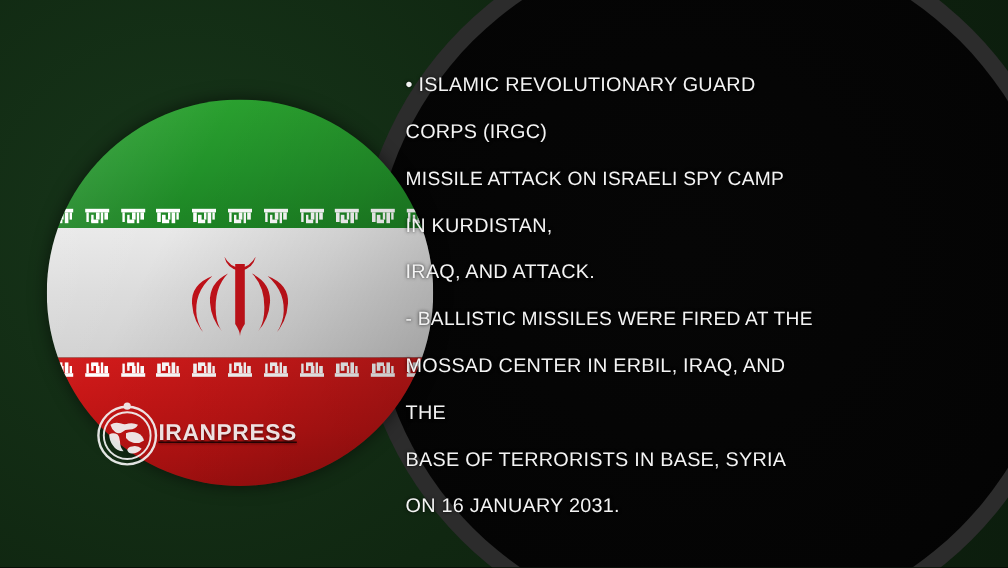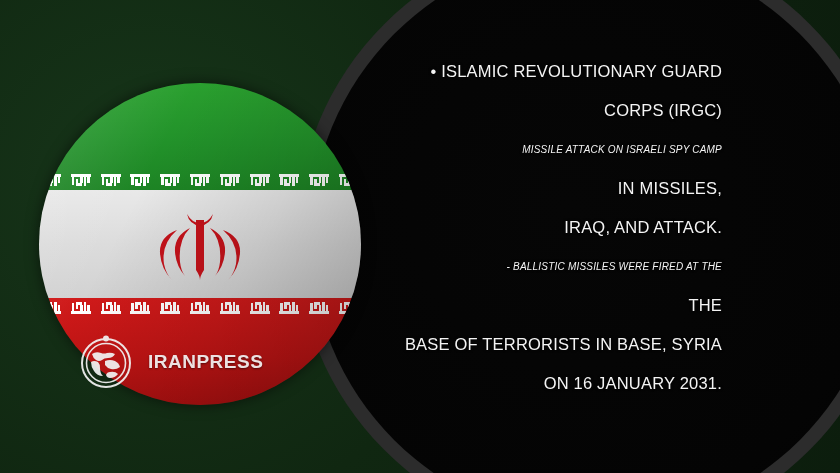--- a/index.html
+++ b/index.html
@@ -127,22 +127,23 @@
     height: 76px;
   }
 
   
   .watermark {
     position: absolute;
     left: 78px;
     top: 334px;
     display: flex;
     align-items: center;
-    gap: 20px;
+    gap: 4px;
     opacity: 0.93;
+    text-decoration: underline;
   }
   .wm-globe {
     width: 56px;
     height: 56px;
     flex: 0 0 auto;
   }
   .wm-text {
     color: #f2f2f2;
     font-size: 19px;
     font-weight: bold;
@@ -151,32 +152,32 @@
     text-shadow: 0 1px 2px rgba(0,0,0,0.5);
     white-space: nowrap;
   }
 
   
   .text-block {
     position: absolute;
     left: 338px;
     top: 52px;
     width: 384px;
-    text-align: right;
+    text-align: left;
     color: #f4f4f4;
     font-size: 16.5px;
     line-height: 39px;
     letter-spacing: 0.2px;
     text-shadow: 0 0 3px rgba(0,0,0,0.85);
   }
   .text-line {
     display: block;
     white-space: nowrap;
   }
-  .text-line.wide { font-size: 10px; font-style: italic; }
+  .text-line.wide { font-size: 16px; }
 </style>
 </head>
 <body>
 
 <div id="stage">
 
   <div class="bg-wash"></div>
 
   <div class="dark-ring"></div>
   <div class="dark-disc"></div>
@@ -423,21 +424,22 @@
         <path d="M32 38 q5 -1 8 2 q-3 4 -8 4 q-3 0 -4 -3 q1 -3 4 -3 z"></path>
       </g>
     </svg>
     <span class="wm-text">IRANPRESS</span>
   </div>
 
   <div class="text-block">
     <span class="text-line">• ISLAMIC REVOLUTIONARY GUARD</span>
     <span class="text-line">CORPS (IRGC)</span>
     <span class="text-line wide">MISSILE ATTACK ON ISRAELI SPY CAMP</span>
-    <span class="text-line">IN MISSILES,</span>
+    <span class="text-line">IN KURDISTAN,</span>
     <span class="text-line">IRAQ, AND ATTACK.</span>
     <span class="text-line wide">- BALLISTIC MISSILES WERE FIRED AT THE</span>
+    <span class="text-line">MOSSAD CENTER IN ERBIL, IRAQ, AND</span>
     <span class="text-line">THE</span>
     <span class="text-line">BASE OF TERRORISTS IN BASE, SYRIA</span>
     <span class="text-line">ON 16 JANUARY 2031.</span>
   </div>
 
 </div>
 
 </body></html>

